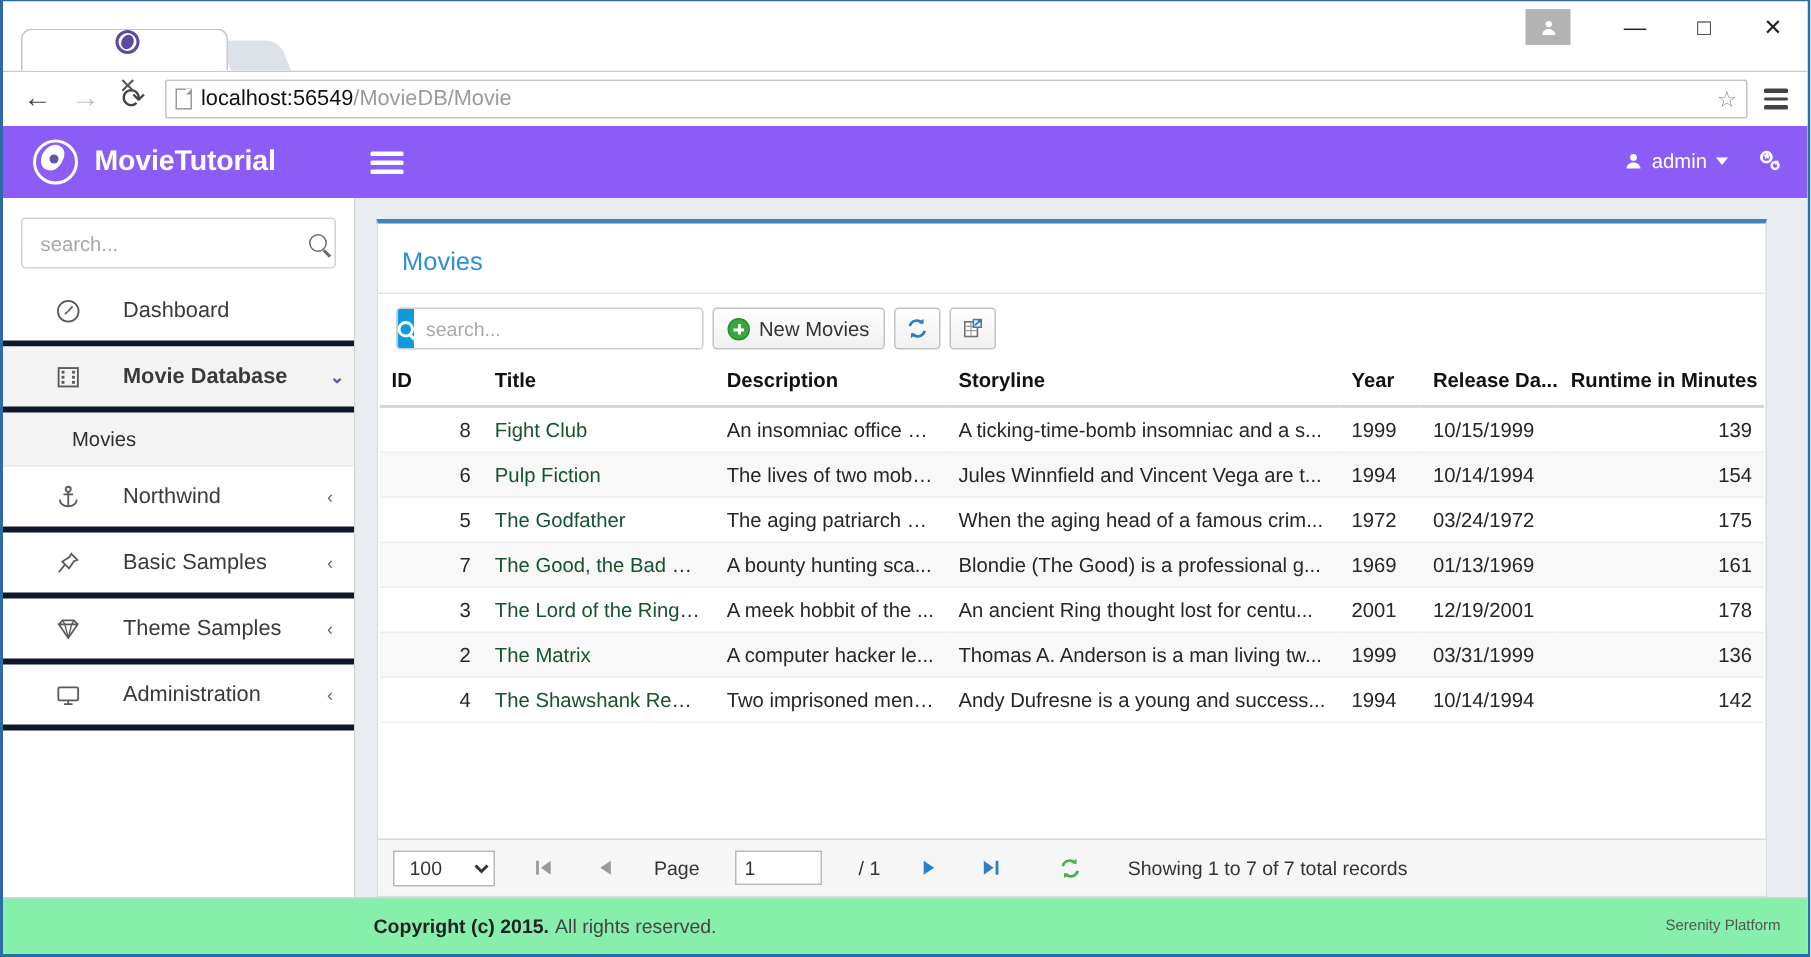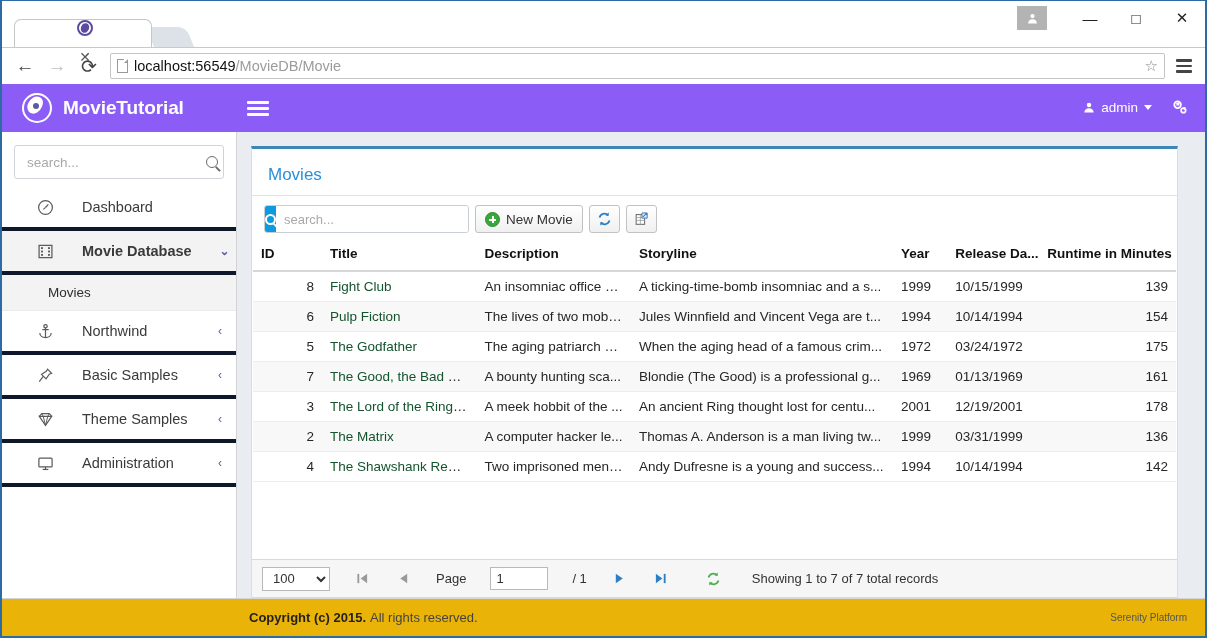--- a/index.html
+++ b/index.html
@@ -510,21 +510,21 @@
     font-size: 13px;
     padding: 0 5px;
     font-family: "Liberation Sans", sans-serif;
     color: #333;
   }
   .pg-status { font-size: 13px; color: #333; margin-left: 4px; }
 
   
   .footer {
     height: 38px;
-    background: #eab308;
+    background: #86efac;
     border-top: 1px solid #d4d4d4;
     display: flex;
     align-items: center;
     padding: 0 18px 0 0;
     flex: 0 0 auto;
   }
   .footer-inner {
     margin-left: 235px;
     flex: 1;
     display: flex;
@@ -712,21 +712,21 @@
           <div class="grid-toolbar">
             <div class="qsearch">
               <div class="qsearch-btn">
                 <span class="mag-white"></span>
               </div>
               <input type="text" placeholder="search..." style="">
             </div>
 
             <div class="tb-btn">
               <span class="plus-icon"></span>
-              <span>New Movie</span>
+              <span>New Movies</span>
             </div>
 
             <div class="tb-btn icon-only">
               <svg width="17" height="16" viewBox="0 0 18 18" aria-hidden="true">
                 <path d="M3.4 7.2a5.6 5.6 0 0 1 9.6-2.2" fill="none" stroke="#2b7fc4" stroke-width="2"></path>
                 <path d="M14.6 10.8a5.6 5.6 0 0 1-9.6 2.2" fill="none" stroke="#2b7fc4" stroke-width="2"></path>
                 <path d="M13.8 1.6 L13.6 5.6 L9.8 4.9 Z" fill="#2b7fc4"></path>
                 <path d="M4.2 16.4 L4.4 12.4 L8.2 13.1 Z" fill="#2b7fc4"></path>
               </svg>
             </div>

